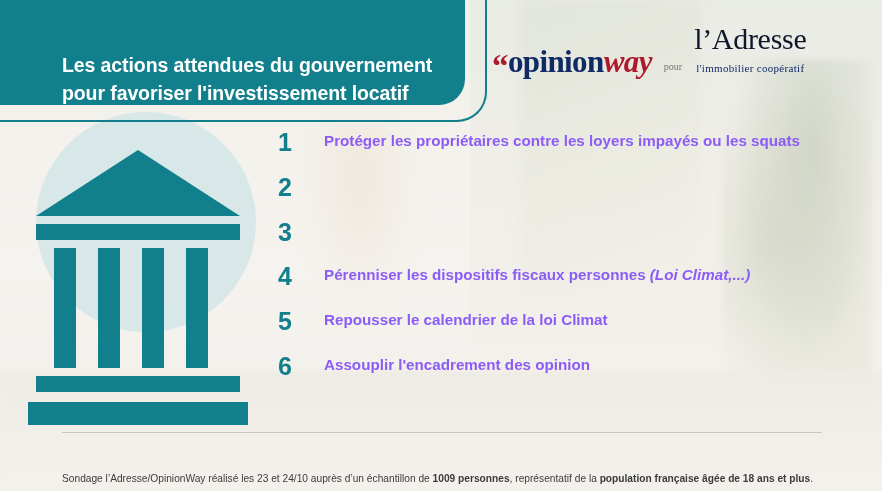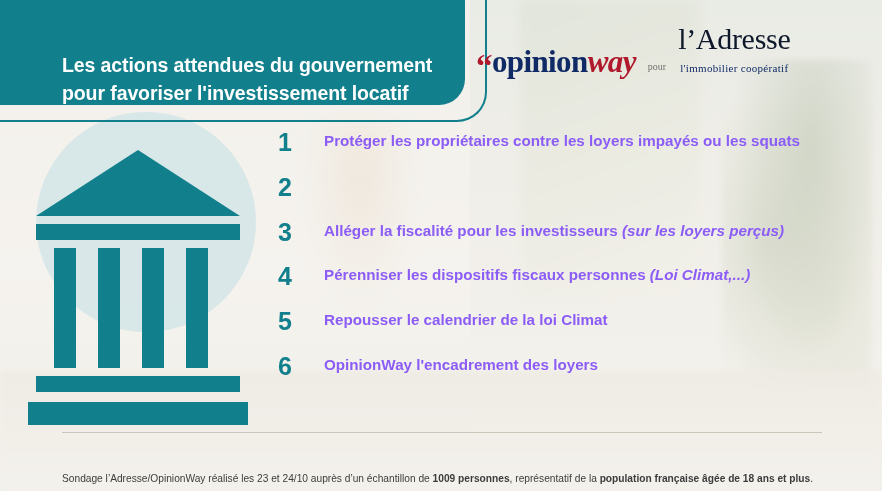--- a/index.html
+++ b/index.html
@@ -135,21 +135,21 @@
     color: #ffffff;
     font-size: 19.5px;
     font-weight: bold;
     line-height: 1.42;
     letter-spacing: -0.1px;
     margin-top: 32px;
   }
   
   .logo-row {
     position: absolute;
-    left: 476px;
+    left: 492px;
     top: 26px;
     display: flex;
     align-items: flex-end;
     gap: 12px;
   }
   .ow-logo {
     font-family: "Liberation Serif", serif;
     font-size: 31px;
     color: #102a66;
     font-weight: bold;
@@ -304,43 +304,40 @@
         <span>Protéger les propriétaires contre les loyers impayés ou les squats</span><span class="note"></span>
       </div>
     </div>
 
     <div class="row">
       <div class="row-num">2</div>
     </div>
 
     <div class="row">
       <div class="row-num">3</div>
-      <div class="row-text">
-        <span>Alléger la fiscalité pour les investisseurs </span><span class="note">(sur les loyers perçus)</span>
-      </div>
     </div>
 
     <div class="row">
       <div class="row-num">4</div>
       <div class="row-text">
         <span>Pérenniser les dispositifs fiscaux personnes </span><span class="note">(Loi Climat,...)</span>
       </div>
     </div>
 
     <div class="row">
       <div class="row-num">5</div>
       <div class="row-text">
         <span>Repousser le calendrier de la loi Climat</span><span class="note"></span>
       </div>
     </div>
 
     <div class="row">
       <div class="row-num">6</div>
       <div class="row-text">
-        <span>OpinionWay l'encadrement des loyers</span><span class="note"></span>
+        <span>Assouplir l'encadrement des opinion</span><span class="note"></span>
       </div>
     </div>
 
   </div>
 
   <div class="footer-rule"></div>
   <div class="footer">
     <span>Sondage l’Adresse/OpinionWay réalisé les 23 et 24/10 auprès d’un échantillon de </span><b>1009 personnes</b><span>, représentatif de la </span><b>population française âgée de 18 ans et plus</b><span>.</span>
   </div>
 

